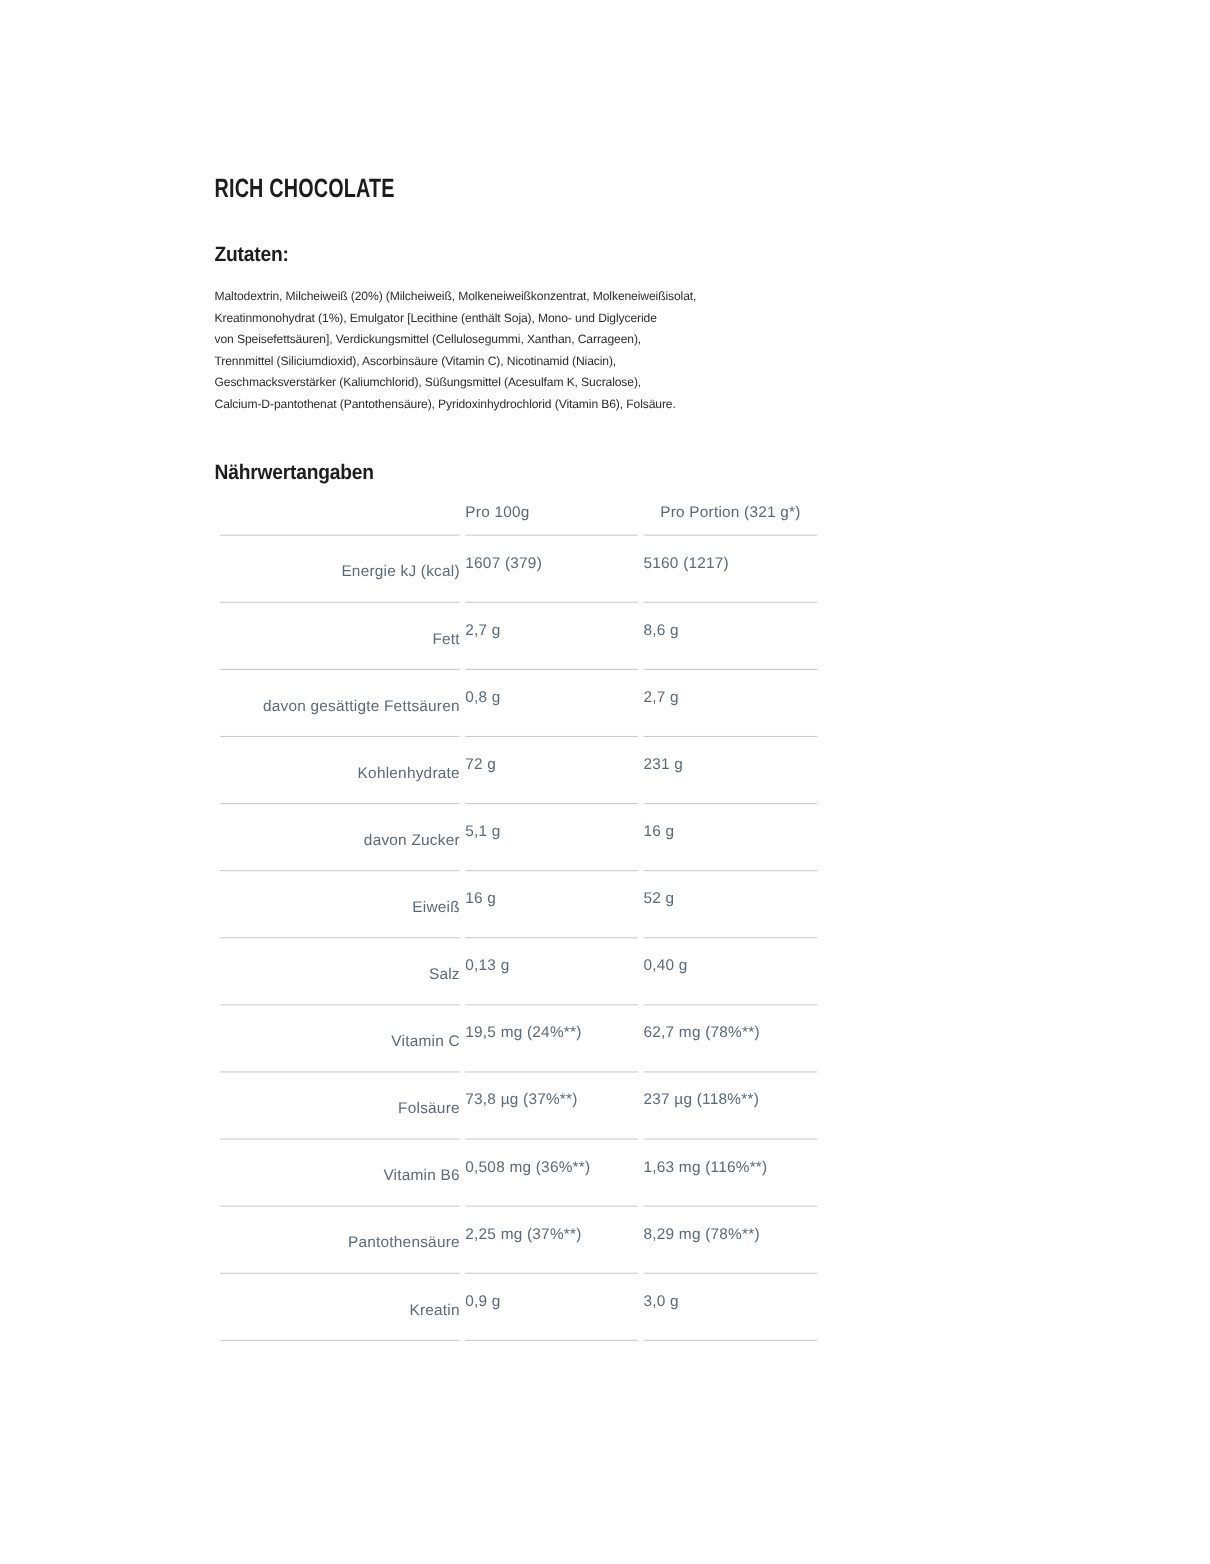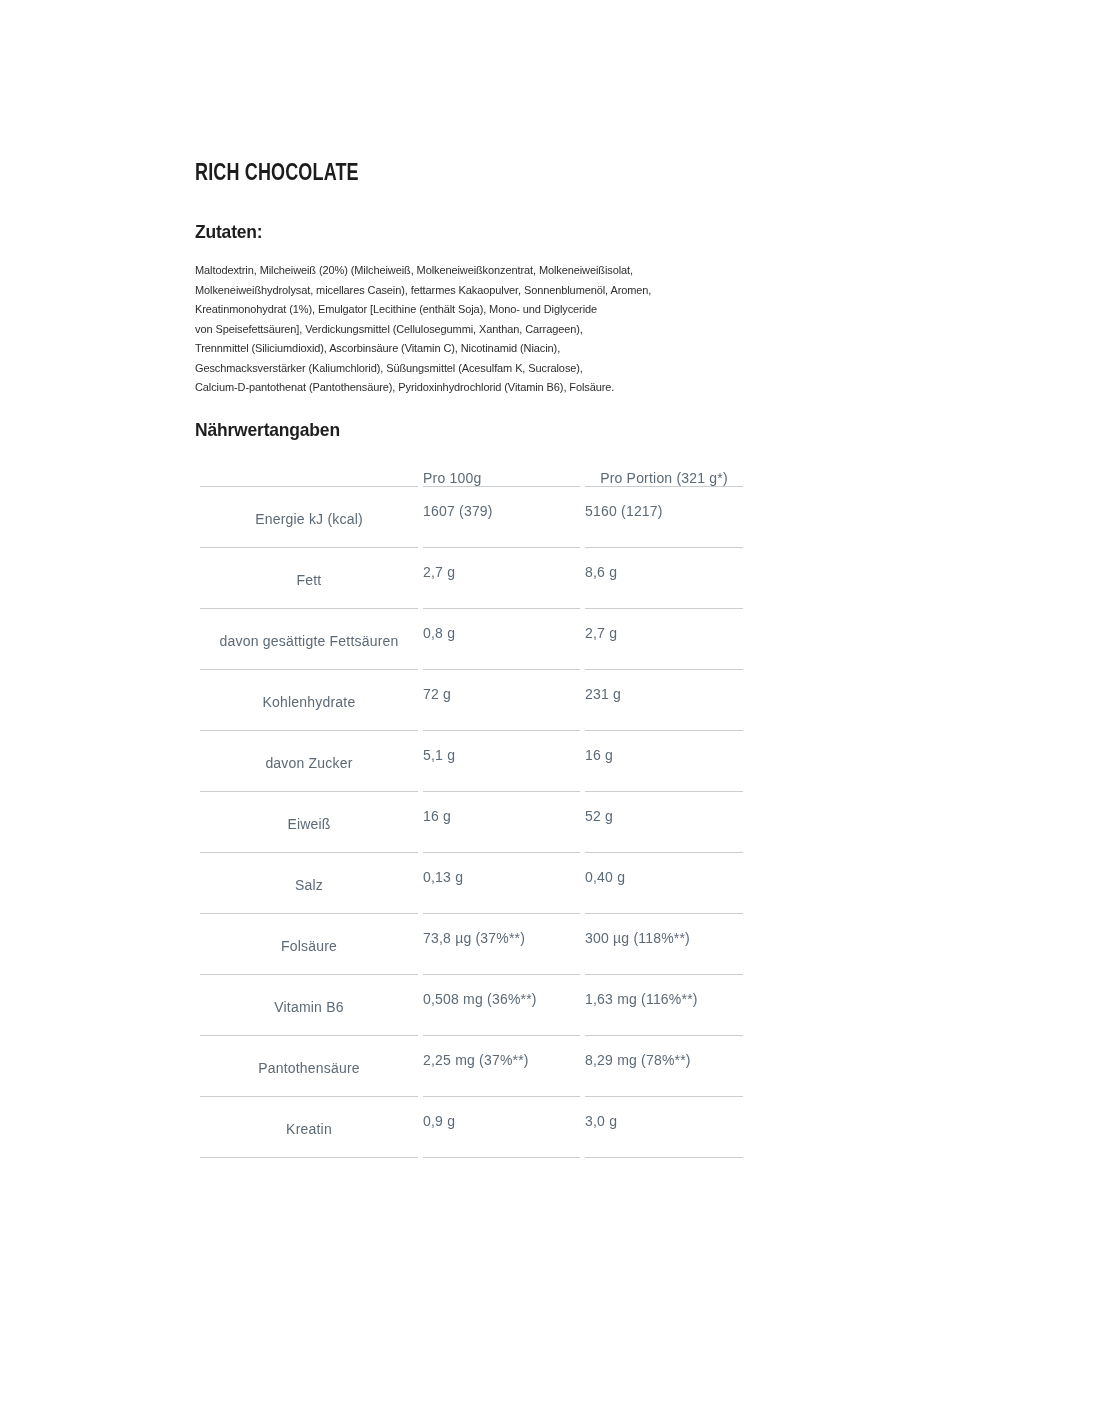--- a/index.html
+++ b/index.html
@@ -62,41 +62,40 @@
     color: #5c6a77;
     letter-spacing: 0.2px;
   }
   table.nutrition td, table.nutrition th {
     border-bottom: 1px solid #c9cdd0;
     font-weight: 400;
     vertical-align: top;
     padding: 0;
     box-sizing: border-box;
   }
-  .col-label   { width: 218px; text-align: center; padding-left: 10px; }
+  .col-label   { width: 218px; text-align: right; padding-left: 10px; }
   .col-per100  { width: 157px; text-align: left;  padding-left: 7px; }
   .col-portion { width: 158px; padding-right: 9px; }
-  tr.head-row th { height: 40px; vertical-align: bottom; }
+  tr.head-row th { height: 40px; vertical-align: bottom; padding-bottom: 13px; }
   tr.body-row    { height: 61px; }
   tr.body-row td.col-label   { padding-top: 24px; }
   tr.body-row td.col-per100,
   tr.body-row td.col-portion { padding-top: 16px; }
 </style>
 </head>
 <body>
 
 <div class="page">
 
   <div class="product-title">RICH CHOCOLATE</div>
 
   <div class="sub-heading ingredients-heading">Zutaten:</div>
 
   <div class="ingredients">
     <div class="ingredient-line">Maltodextrin, Milcheiweiß (20%) (Milcheiweiß, Molkeneiweißkonzentrat, Molkeneiweißisolat,</div>
-    <div class="ingredient-line">Molkeneiweißhydrolysat, micellares Casein), fettarmes Kakaopulver, Sonnenblumenöl, Aromen,</div>
     <div class="ingredient-line">Kreatinmonohydrat (1%), Emulgator [Lecithine (enthält Soja), Mono- und Diglyceride</div>
     <div class="ingredient-line">von Speisefettsäuren], Verdickungsmittel (Cellulosegummi, Xanthan, Carrageen),</div>
     <div class="ingredient-line">Trennmittel (Siliciumdioxid), Ascorbinsäure (Vitamin C), Nicotinamid (Niacin),</div>
     <div class="ingredient-line">Geschmacksverstärker (Kaliumchlorid), Süßungsmittel (Acesulfam K, Sucralose),</div>
     <div class="ingredient-line">Calcium-D-pantothenat (Pantothensäure), Pyridoxinhydrochlorid (Vitamin B6), Folsäure.</div>
   </div>
 
   <div class="sub-heading nutrition-heading">Nährwertangaben</div>
 
   <div class="nutrition-table-wrap">
@@ -138,23 +137,28 @@
           <td class="col-label">Eiweiß</td>
           <td class="col-per100">16 g</td>
           <td class="col-portion">52 g</td>
         </tr>
         <tr class="body-row">
           <td class="col-label">Salz</td>
           <td class="col-per100">0,13 g</td>
           <td class="col-portion">0,40 g</td>
         </tr>
         <tr class="body-row">
+          <td class="col-label">Vitamin C</td>
+          <td class="col-per100">19,5 mg (24%**)</td>
+          <td class="col-portion">62,7 mg (78%**)</td>
+        </tr>
+        <tr class="body-row">
           <td class="col-label">Folsäure</td>
           <td class="col-per100">73,8 µg (37%**)</td>
-          <td class="col-portion">300 µg (118%**)</td>
+          <td class="col-portion">237 µg (118%**)</td>
         </tr>
         <tr class="body-row">
           <td class="col-label">Vitamin B6</td>
           <td class="col-per100">0,508 mg (36%**)</td>
           <td class="col-portion">1,63 mg (116%**)</td>
         </tr>
         <tr class="body-row">
           <td class="col-label">Pantothensäure</td>
           <td class="col-per100">2,25 mg (37%**)</td>
           <td class="col-portion">8,29 mg (78%**)</td>

